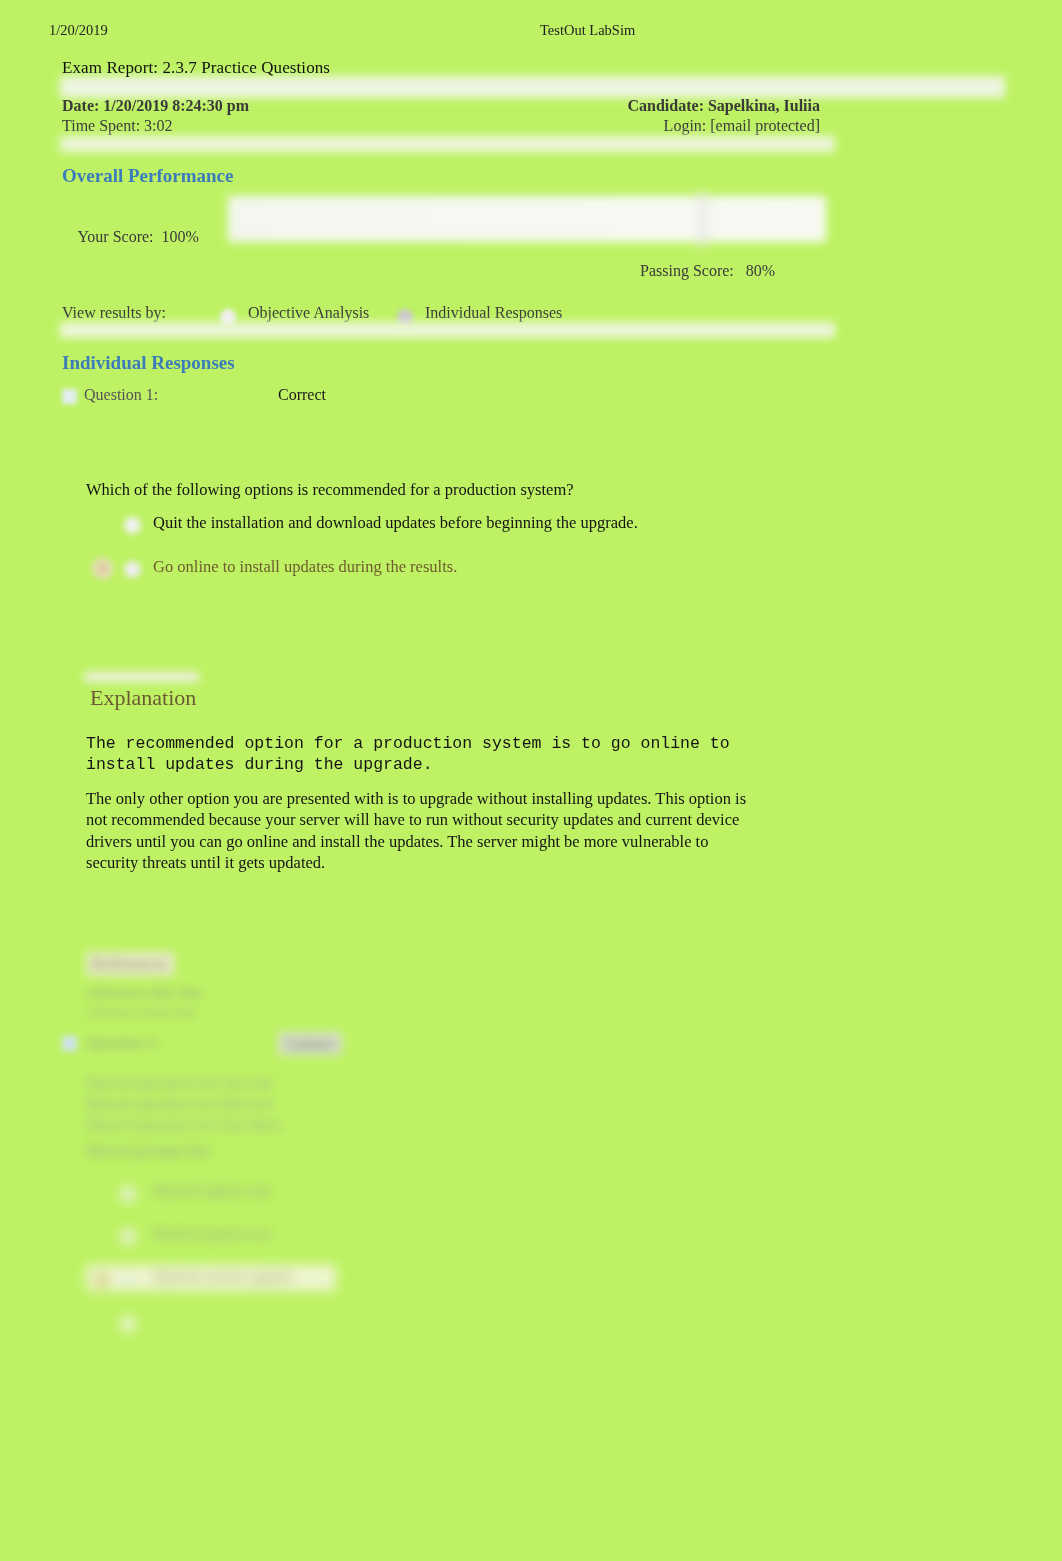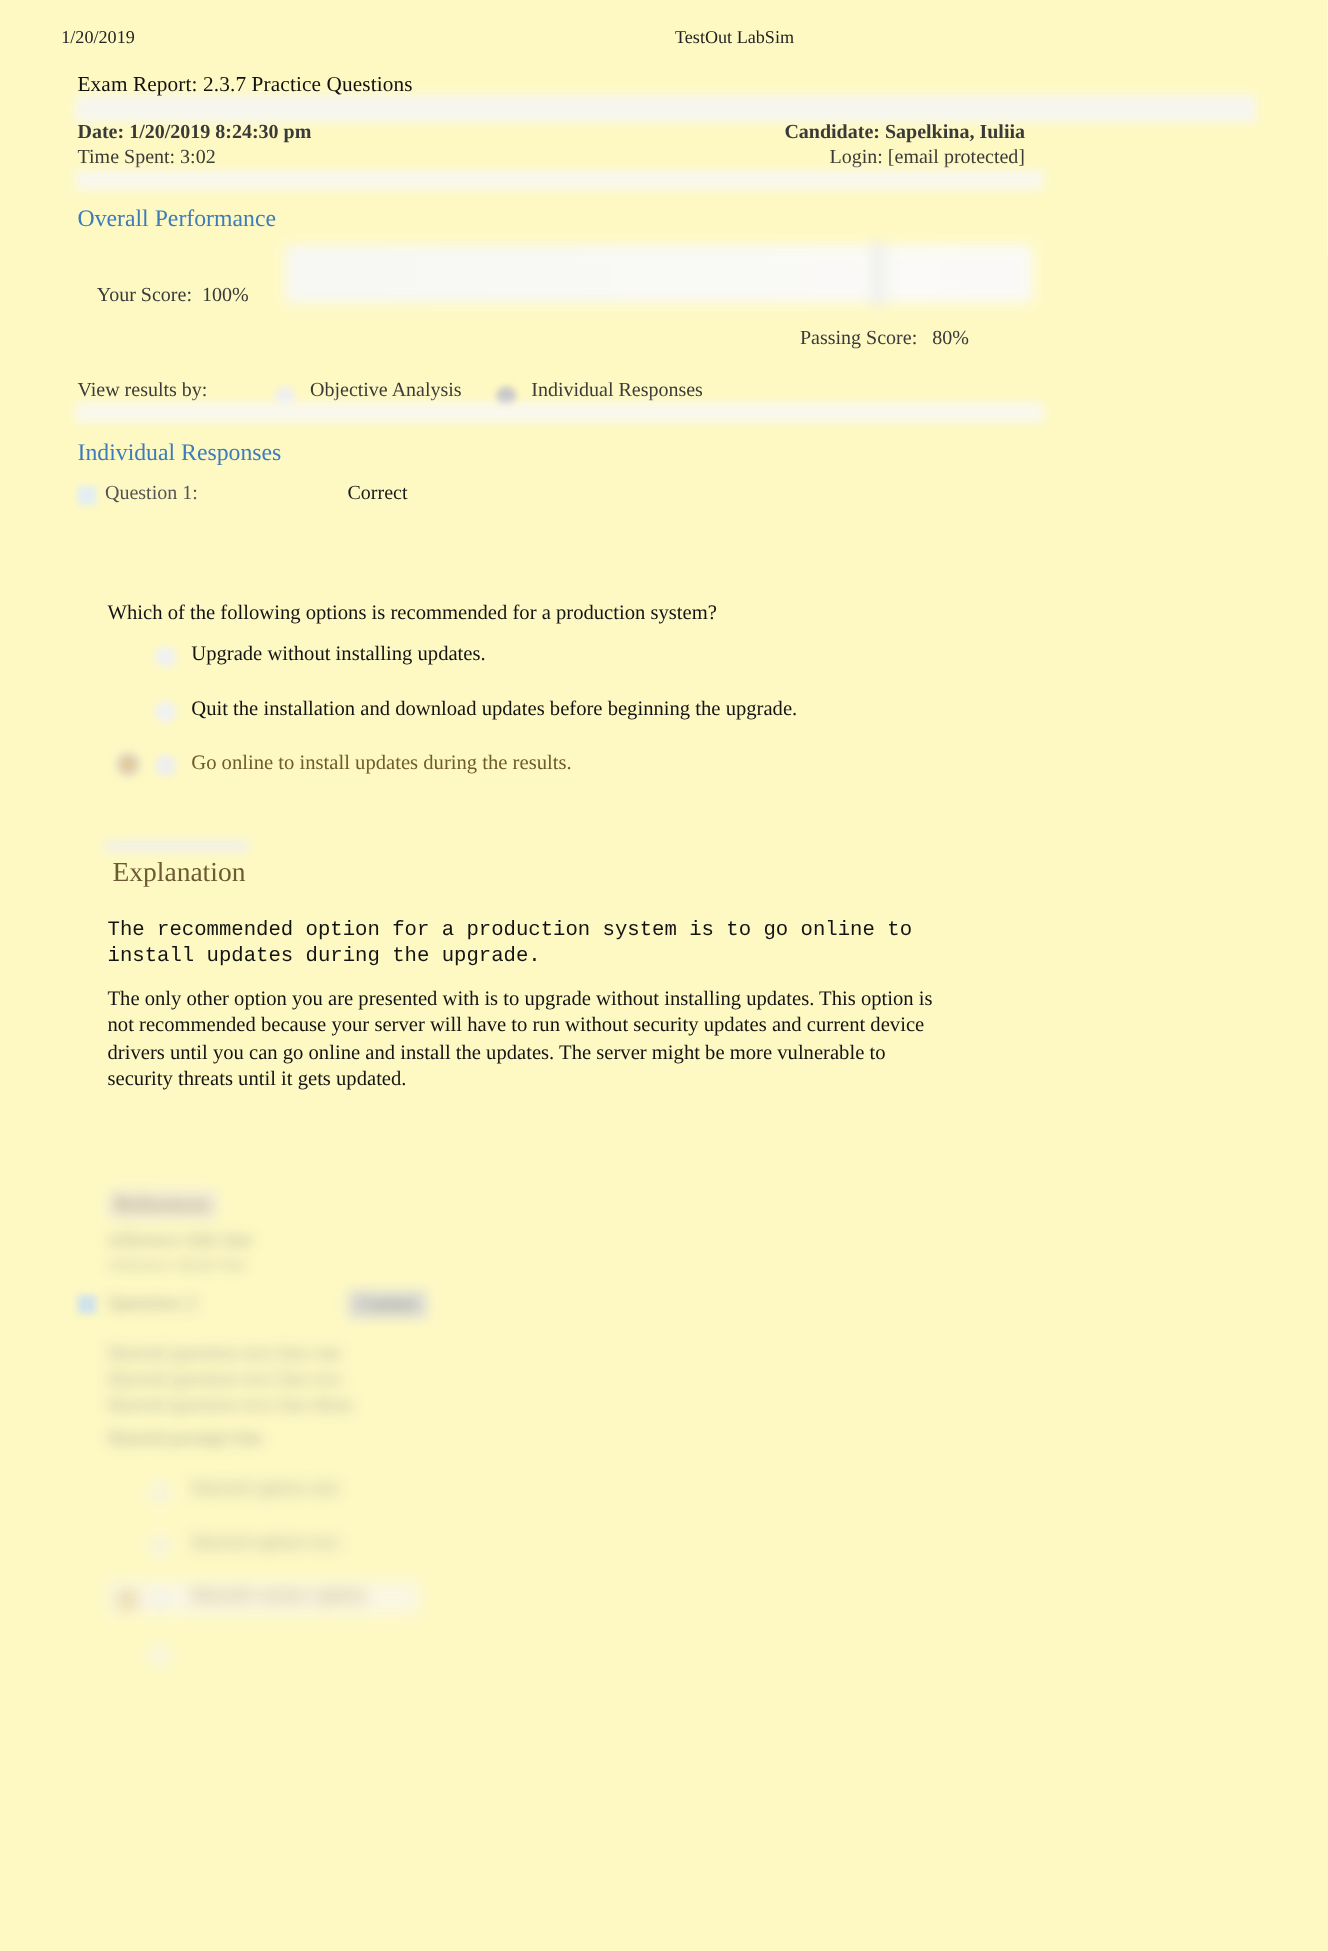--- a/index.html
+++ b/index.html
@@ -10,21 +10,21 @@
   body {
     font-family: "Liberation Serif", "DejaVu Serif", serif;
     color: #1a1a1a;
     -webkit-font-smoothing: antialiased;
   }
   .page {
     position: relative;
     width: 1062px;
     height: 1561px;
     margin: 0 auto;
-    background: #fef9c3;
+    background: #bef264;
     overflow: hidden;
   }
 
   
   .print-header {
     position: absolute;
     top: 22px;
     left: 0;
     width: 1062px;
     height: 22px;
@@ -87,21 +87,21 @@
     background: #f7f7f7;
     filter: blur(4px);
     opacity: .8;
   }
 
   
   .section-heading {
     position: absolute;
     font-size: 19px;
     color: #3c7cba;
-    font-weight: normal;
+    font-weight: bold;
     margin: 0;
   }
   #overall-performance-heading { top: 165px; left: 62px; }
   #individual-responses-heading { top: 352px; left: 62px; }
 
   
   .score-row {
     position: absolute;
     font-size: 16px;
     color: #3a3a3a;
@@ -462,24 +462,20 @@
     <span class="q-label">Question 1:</span>
     <span class="q-result-band"></span>
     <span class="q-result">Correct</span>
   </div>
 
 
   <div class="q-body" id="question-1-prompt">Which of the following options is recommended for a production system?</div>
 
   <div class="answers">
 
-    <div class="answer">
-      <span class="radio"></span>
-      <span class="ans-text">Upgrade without installing updates.</span>
-    </div>
 
 
     <div class="answer">
       <span class="radio"></span>
       <span class="ans-text">Quit the installation and download updates before beginning the upgrade.</span>
     </div>
 
     <div class="answer correct">
       <span class="hl"></span>
       <span class="check"></span>

